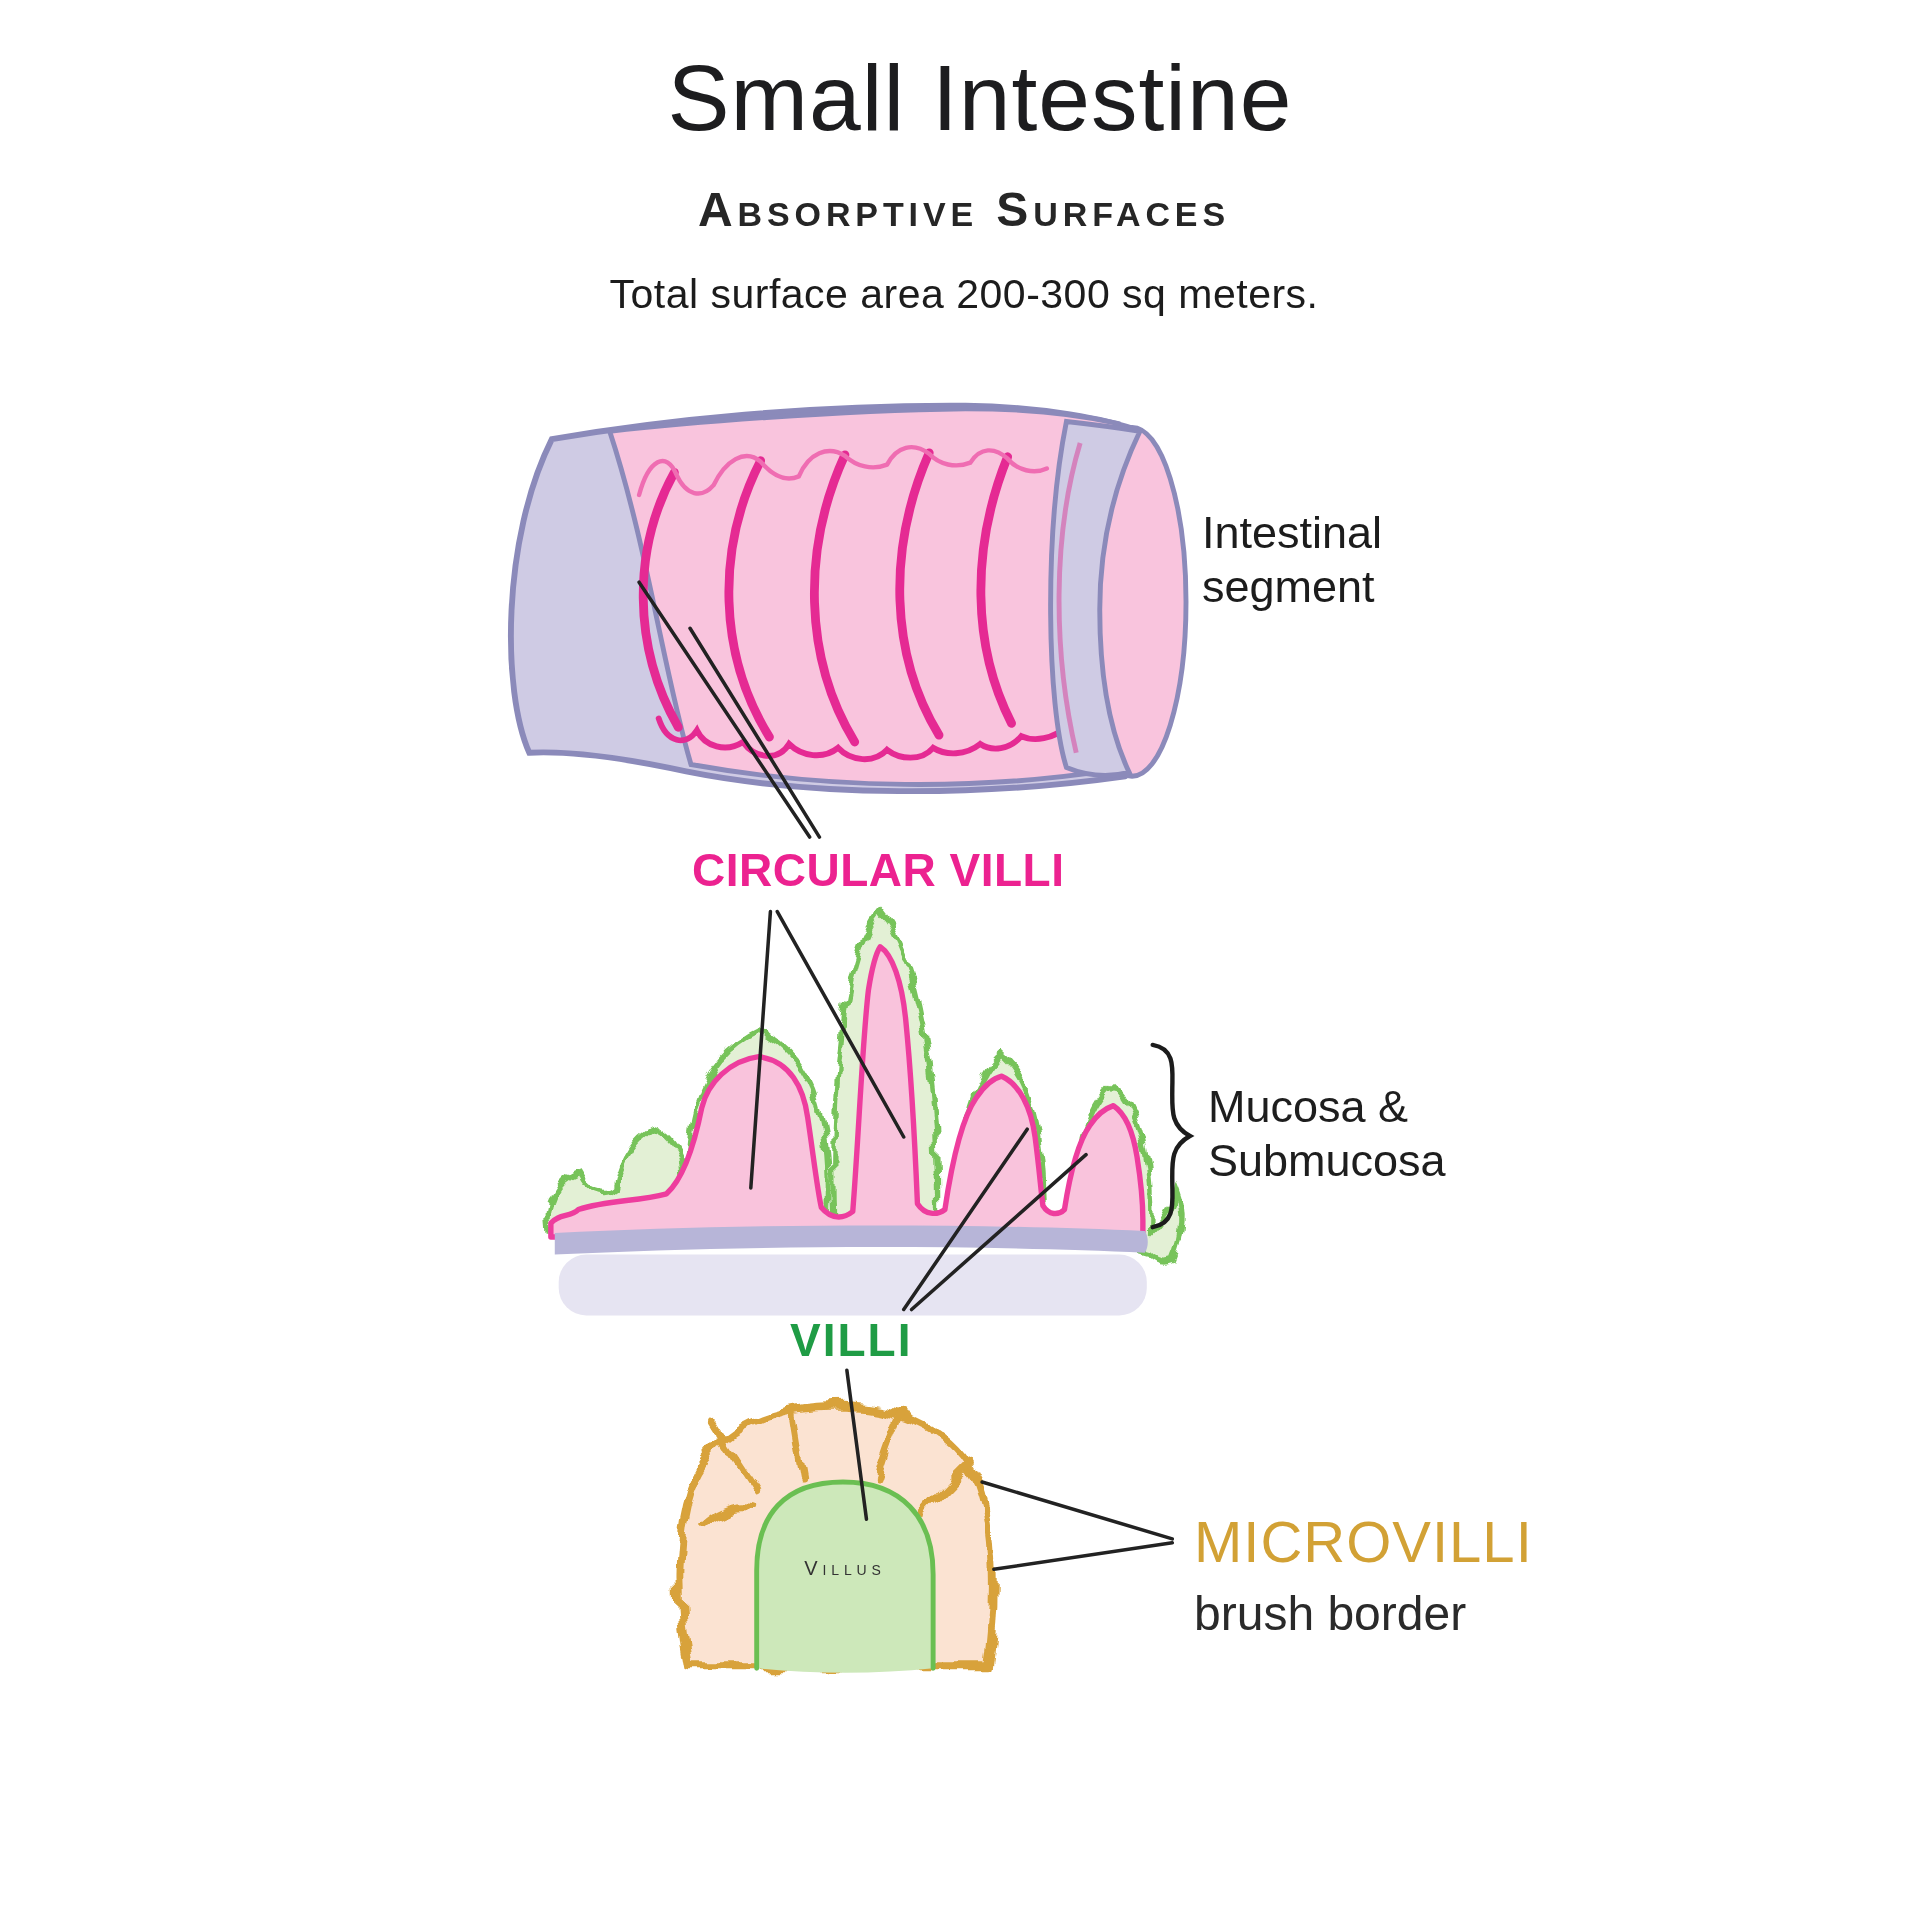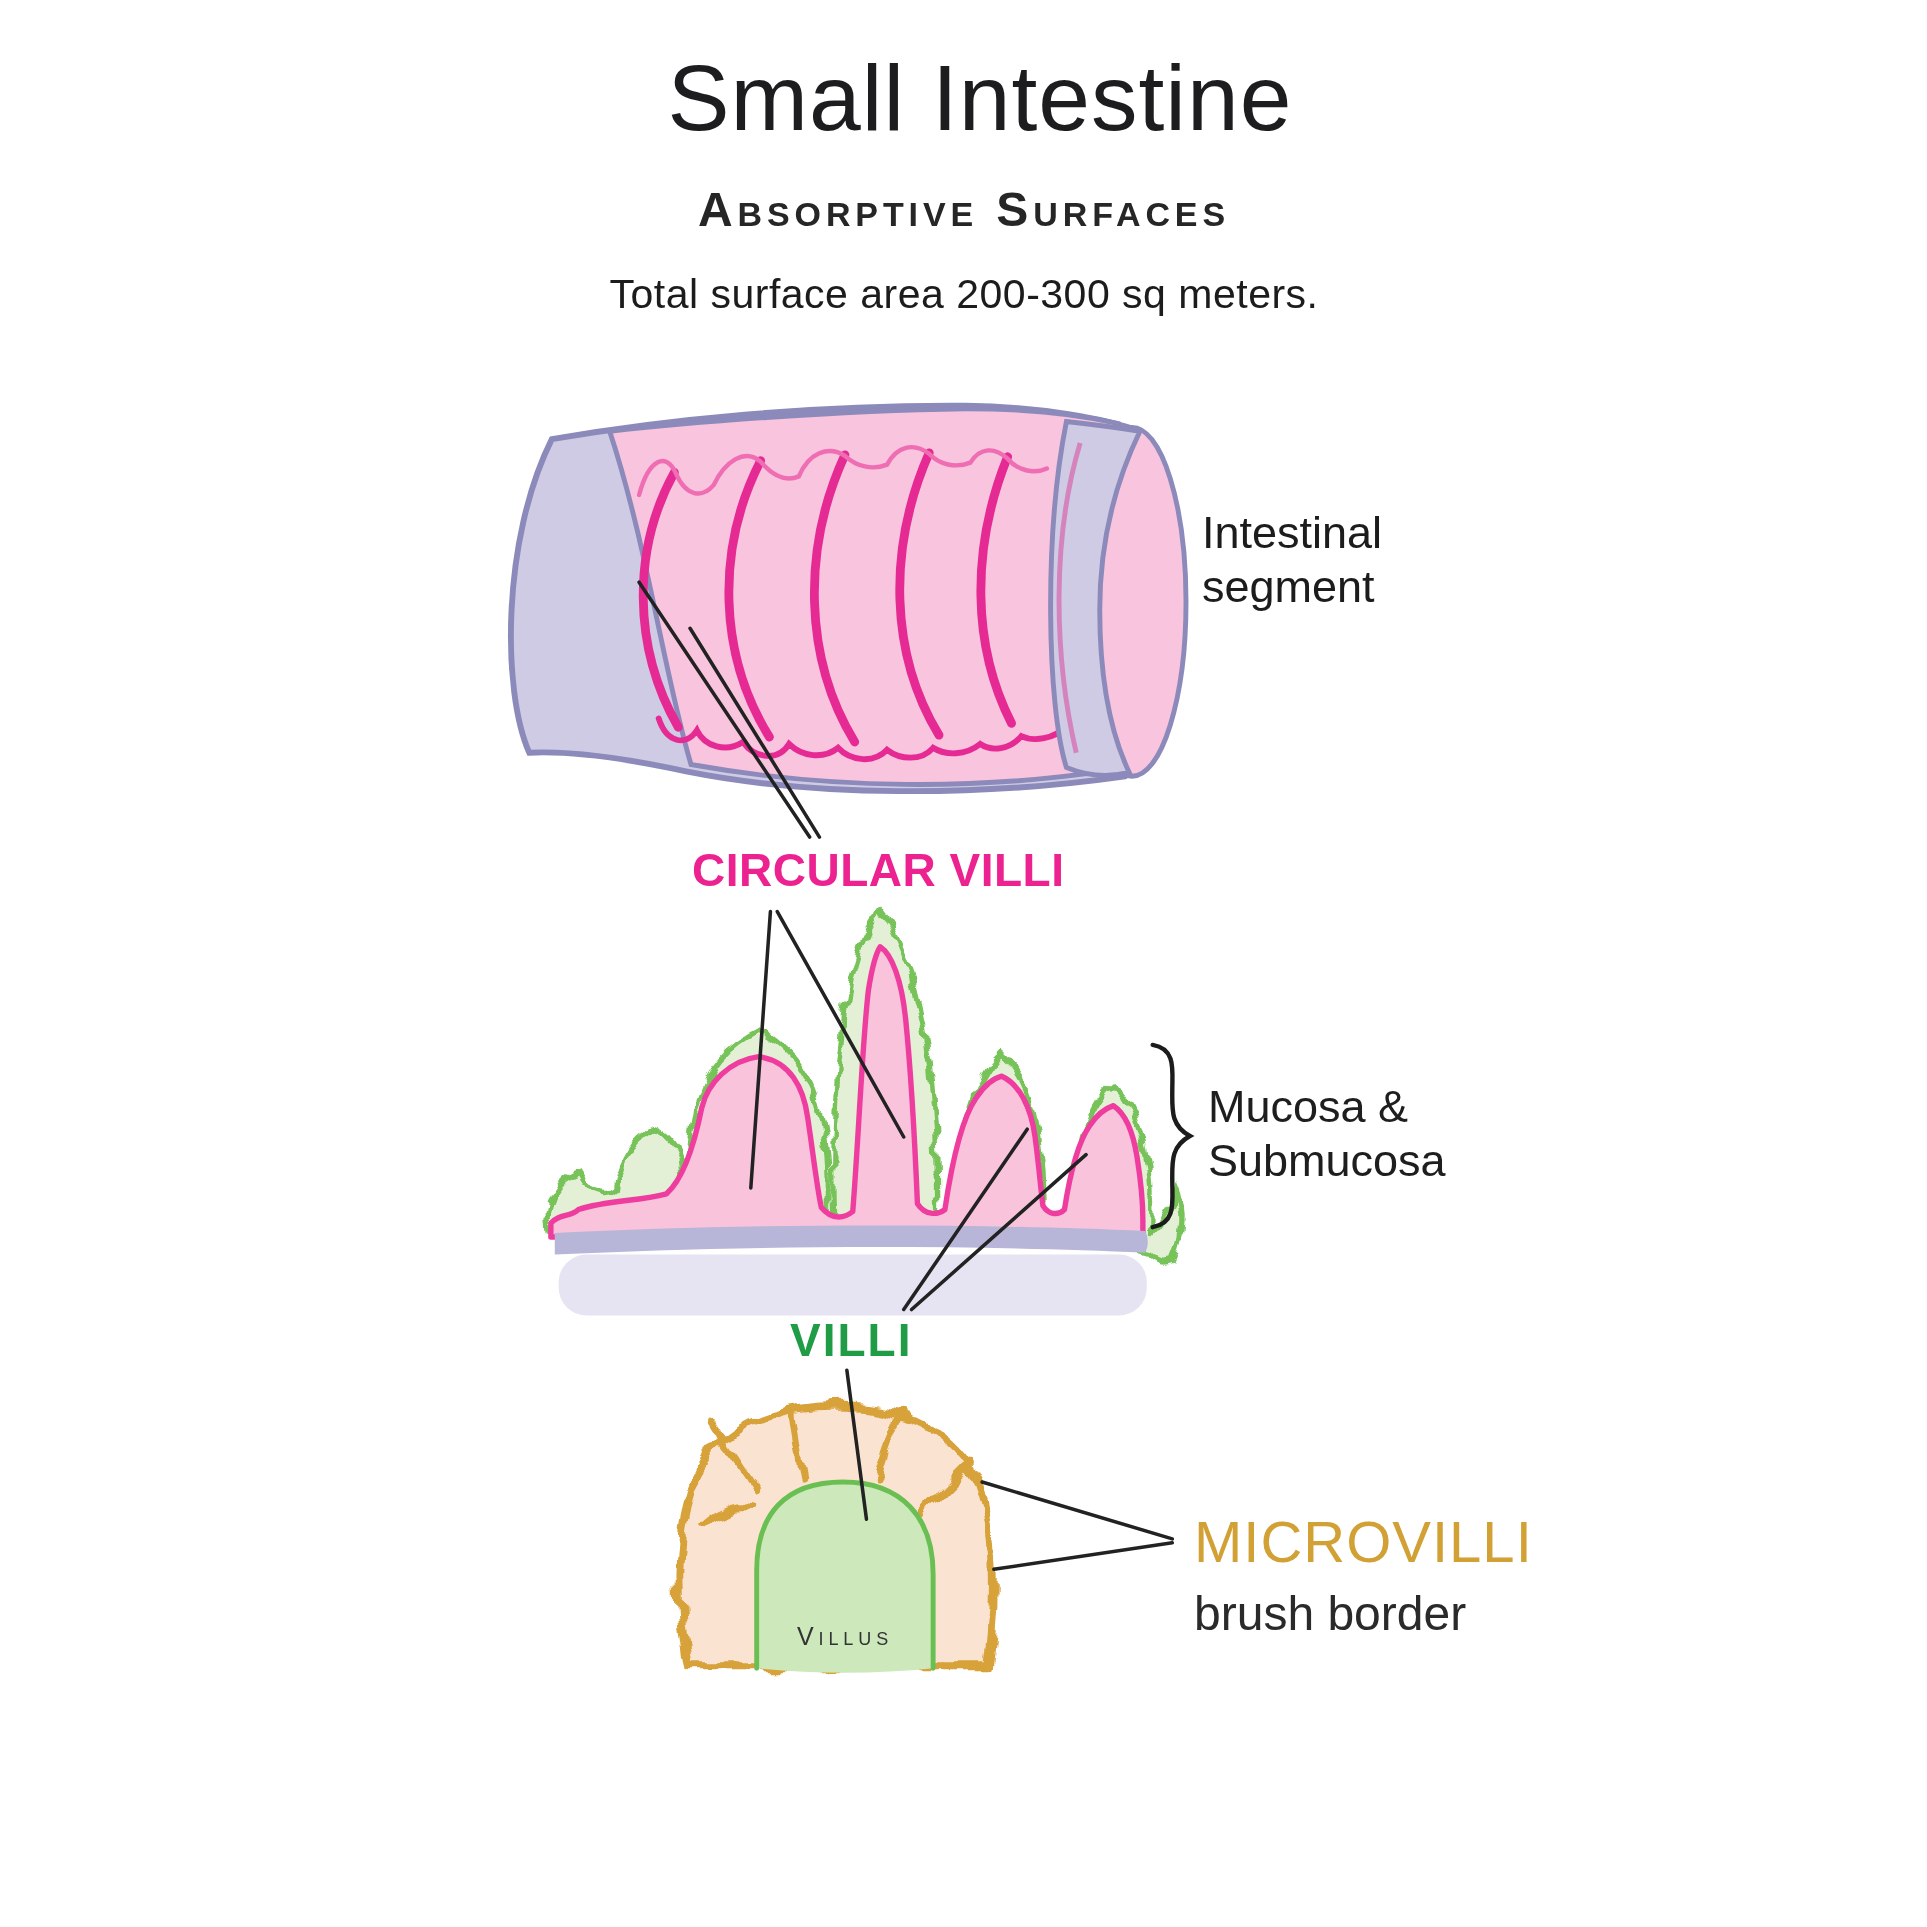--- a/index.html
+++ b/index.html
@@ -34,22 +34,22 @@
   .abs{position:absolute;}
   .center-row{left:0;width:100%;text-align:center;}
   .title{top:45px;font-size:93px;font-weight:400;letter-spacing:1px;color:#1d1d1f;padding-left:16px;}
   .subtitle{top:182px;font-size:48px;font-weight:700;font-variant:small-caps;letter-spacing:4.9px;color:#262626;}
   .tagline{top:271px;font-size:41px;font-weight:400;letter-spacing:0.5px;color:#1c1c1c;}
   .lbl{line-height:1.2;}
   .lbl-intestinal{left:1202px;top:490px;font-size:45px;color:#1c1c1c;margin-top:16px;}
   .lbl-cf{left:692px;top:843px;font-size:46px;font-weight:700;letter-spacing:0.5px;color:var(--cf-pink);}
   .lbl-mucosa{left:1208px;top:1080px;font-size:45px;color:#1e1e1e;}
   .lbl-villi{left:790px;top:1313px;font-size:46px;font-weight:700;letter-spacing:2px;color:var(--villi-green);}
-  .lbl-villus{left:845px;top:1636px;transform:translate(-50%,-50%);
-    font-size:25px;font-variant:small-caps;letter-spacing:4.9px;color:#333;}
+  .lbl-villus{left:845px;top:1568px;transform:translate(-50%,-50%);
+    font-size:20px;font-variant:small-caps;letter-spacing:4.9px;color:#333;}
   .lbl-microvilli{left:1194px;top:1507px;font-size:58px;font-weight:400;letter-spacing:1px;color:var(--micro-gold);}
   .lbl-brush{left:1194px;top:1566px;font-size:48px;font-weight:400;color:#2a2a2a;margin-top:19px;}
   svg{display:block;}
   .tube-outer{fill:var(--tube-lav);stroke:var(--lav-line);stroke-width:6;}
   .lumen{fill:var(--lumen-pink);stroke:var(--lav-line);stroke-width:5;}
   .fold{fill:none;stroke:var(--fold-mag);stroke-width:9;stroke-linecap:round;}
   .fold-lt{fill:none;stroke:var(--fold-mag-lt);stroke-width:4.5;stroke-linecap:round;}
   .fold-bot{fill:none;stroke:var(--fold-mag);stroke-width:6;stroke-linecap:round;}
   .end-ellipse{fill:var(--lumen-pink);stroke:var(--lav-line);stroke-width:5;}
   .right-band{fill:var(--tube-lav);stroke:var(--lav-line);stroke-width:5;}

